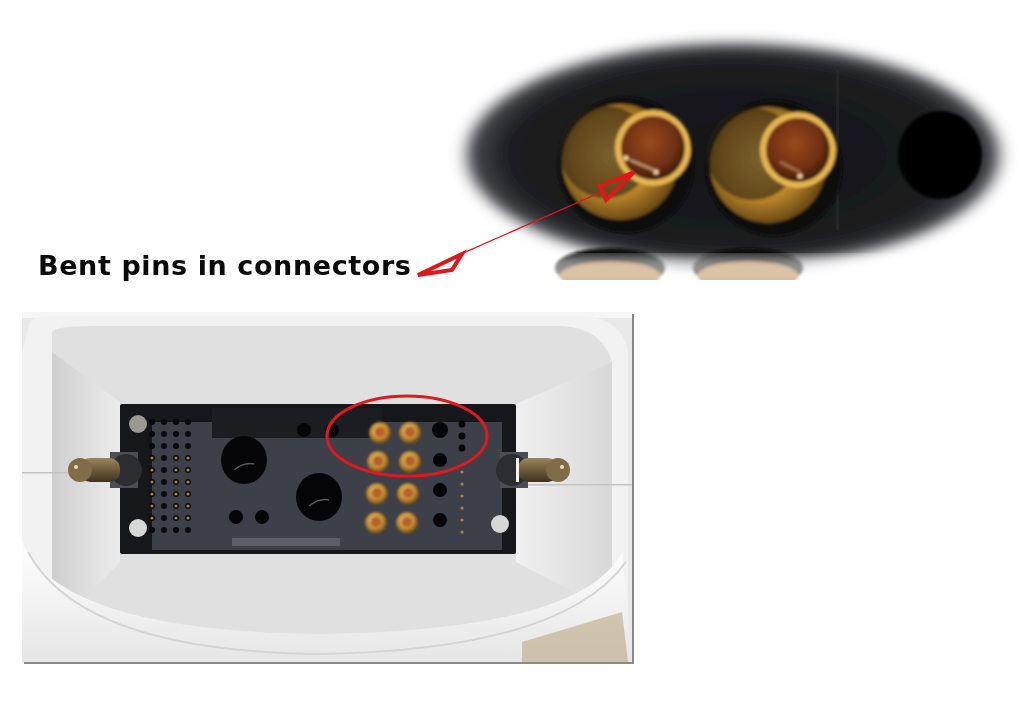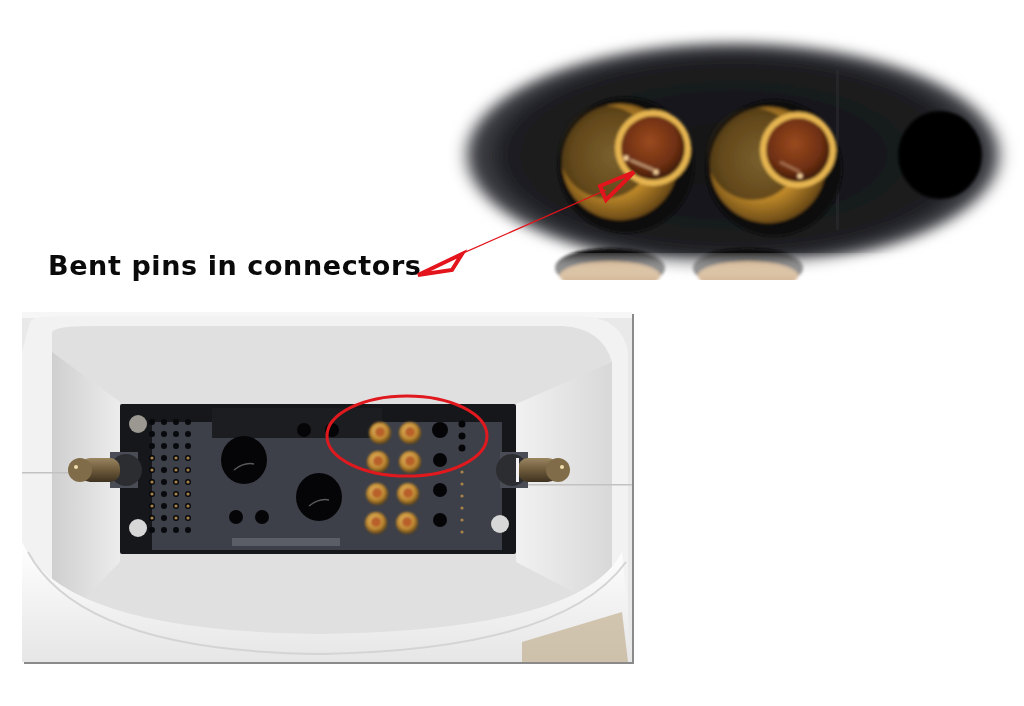--- a/index.html
+++ b/index.html
@@ -9,21 +9,21 @@
       font-family: "Liberation Sans", "DejaVu Sans", sans-serif;
     }
     
     .zoom-photo {
       position: absolute; left: 448px; top: 30px; width: 576px; height: 250px;
     }
     .zoom-photo svg { width: 100%; height: 100%; display: block; }
 
     
     .caption {
-      position: absolute; left: 48px; top: 250px;
+      position: absolute; left: 38px; top: 250px;
       font-family: "DejaVu Sans", sans-serif;
       font-weight: bold; font-size: 27px; color: #0a0a0a;
       letter-spacing: 0.6px; white-space: nowrap;
     }
 
     
     .callout {
       position: absolute; left: 0; top: 0; width: 1024px; height: 706px;
       pointer-events: none;
     }

